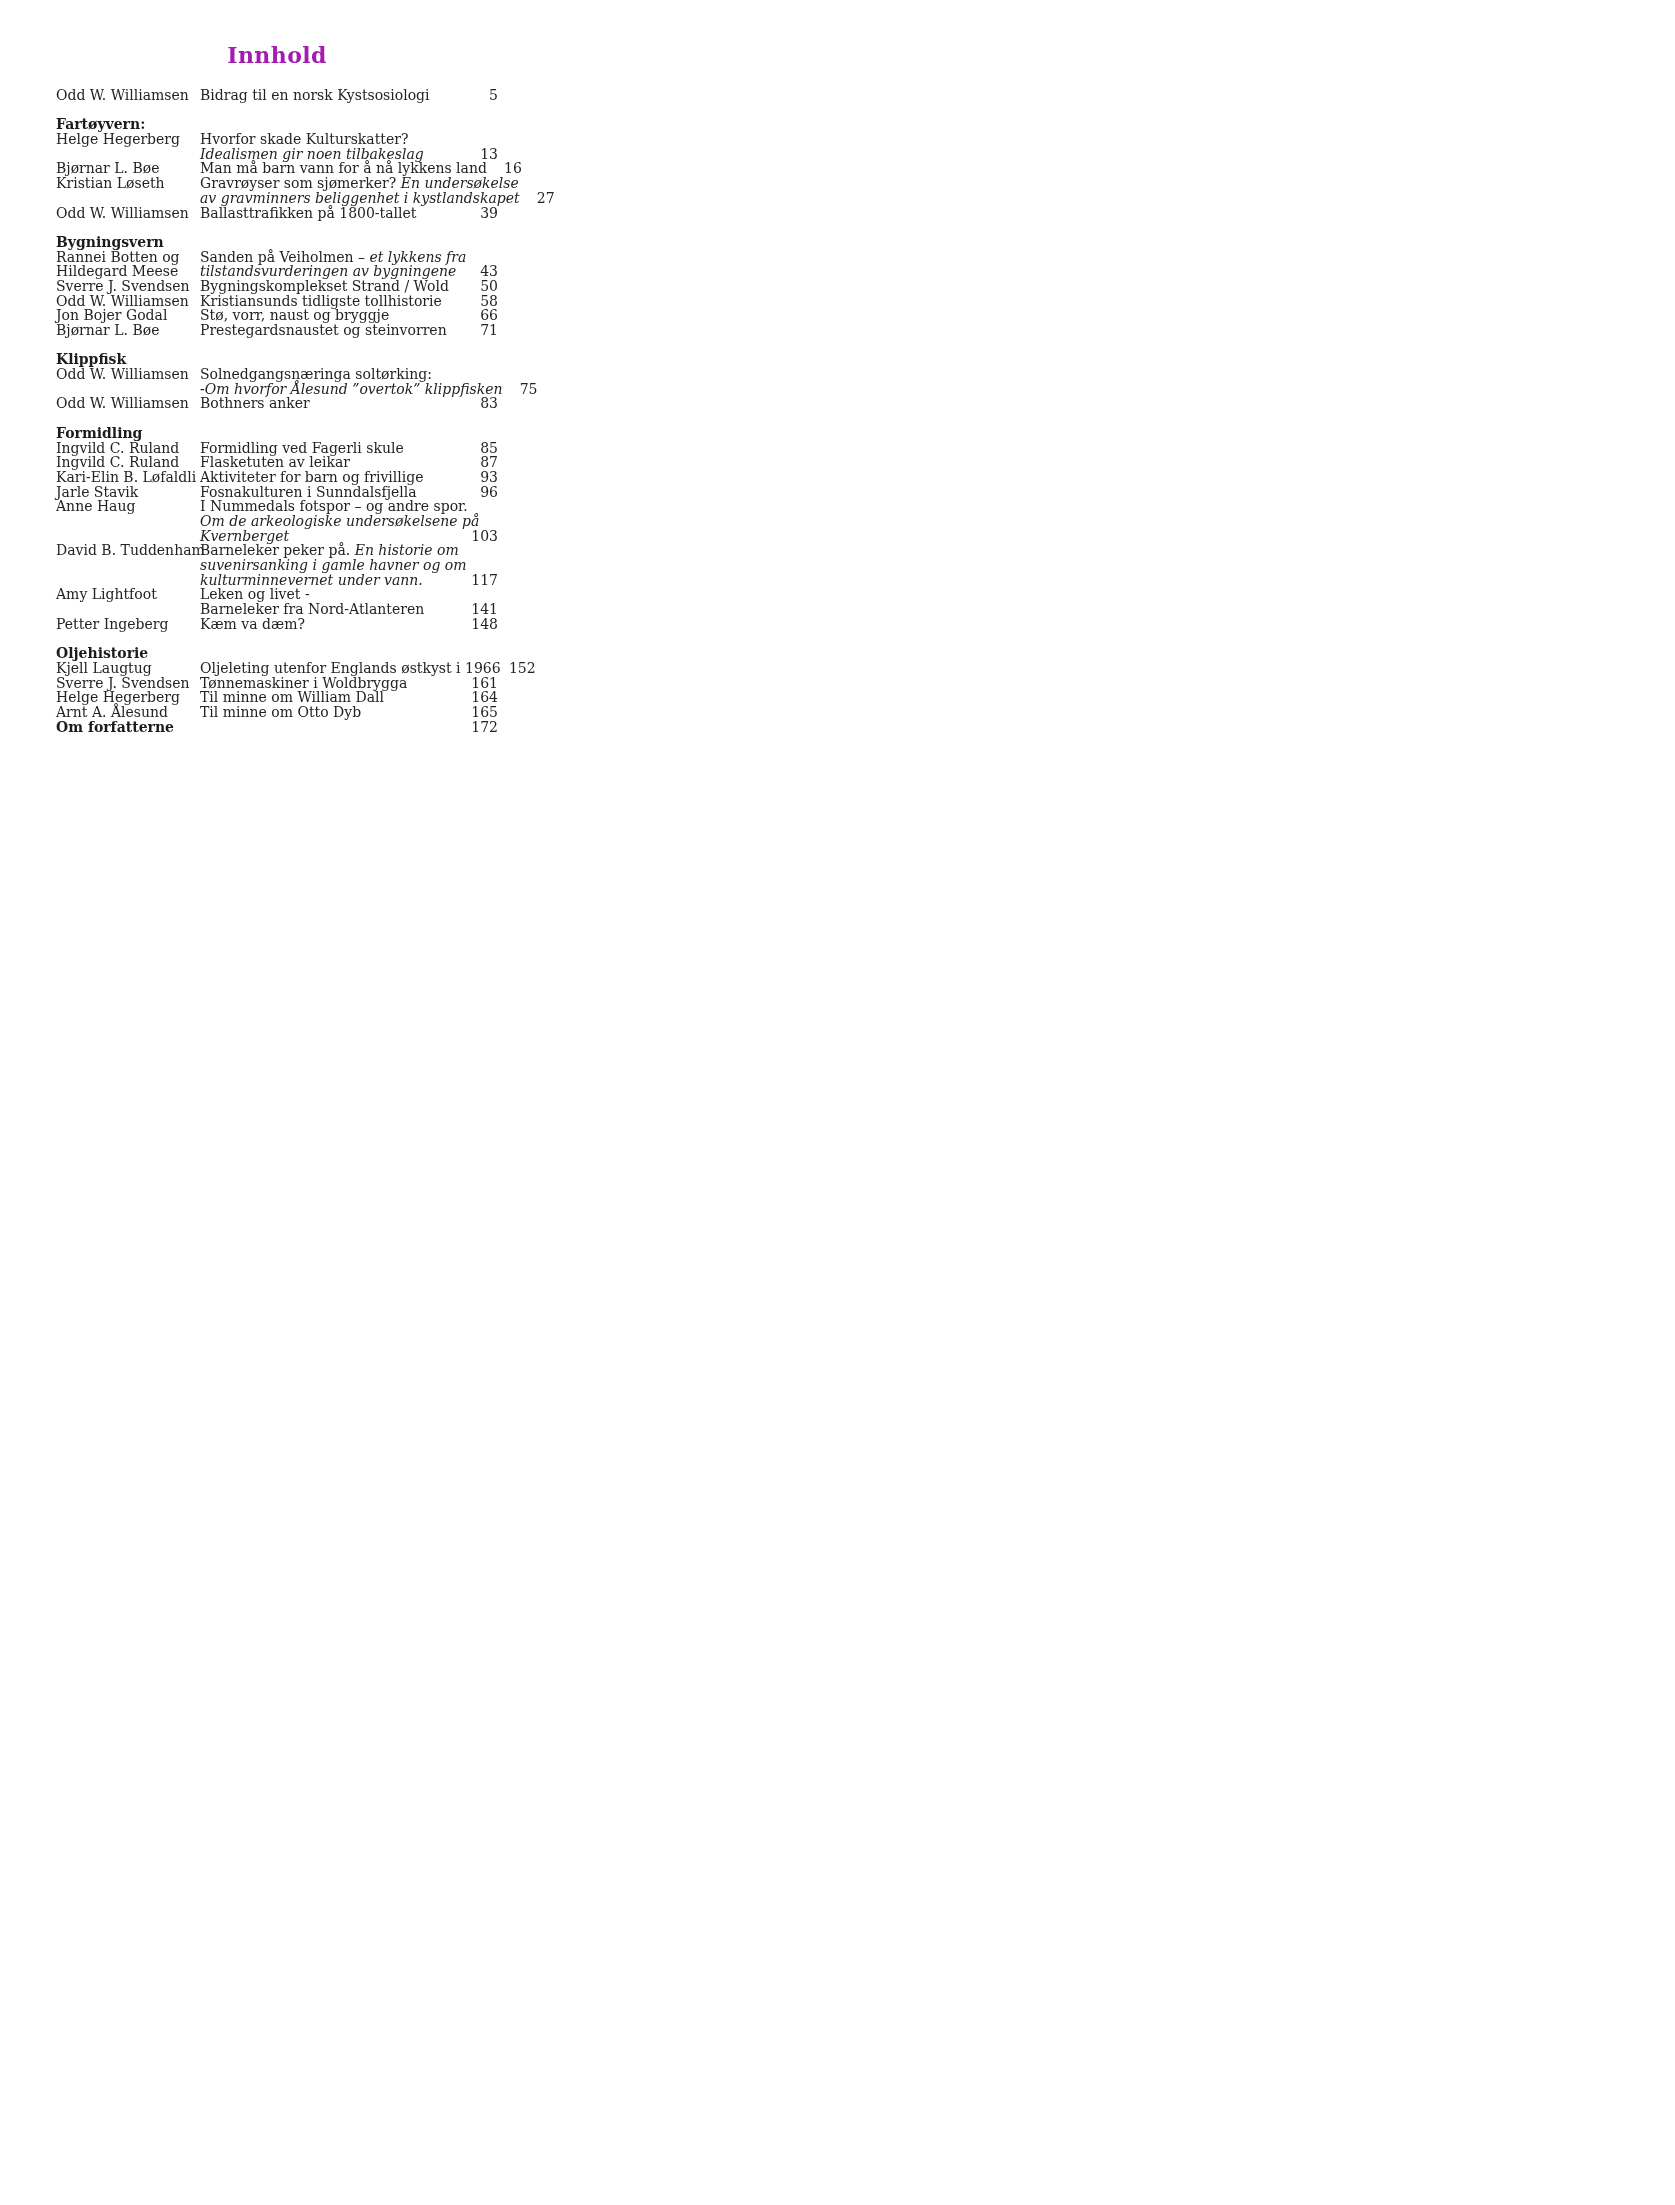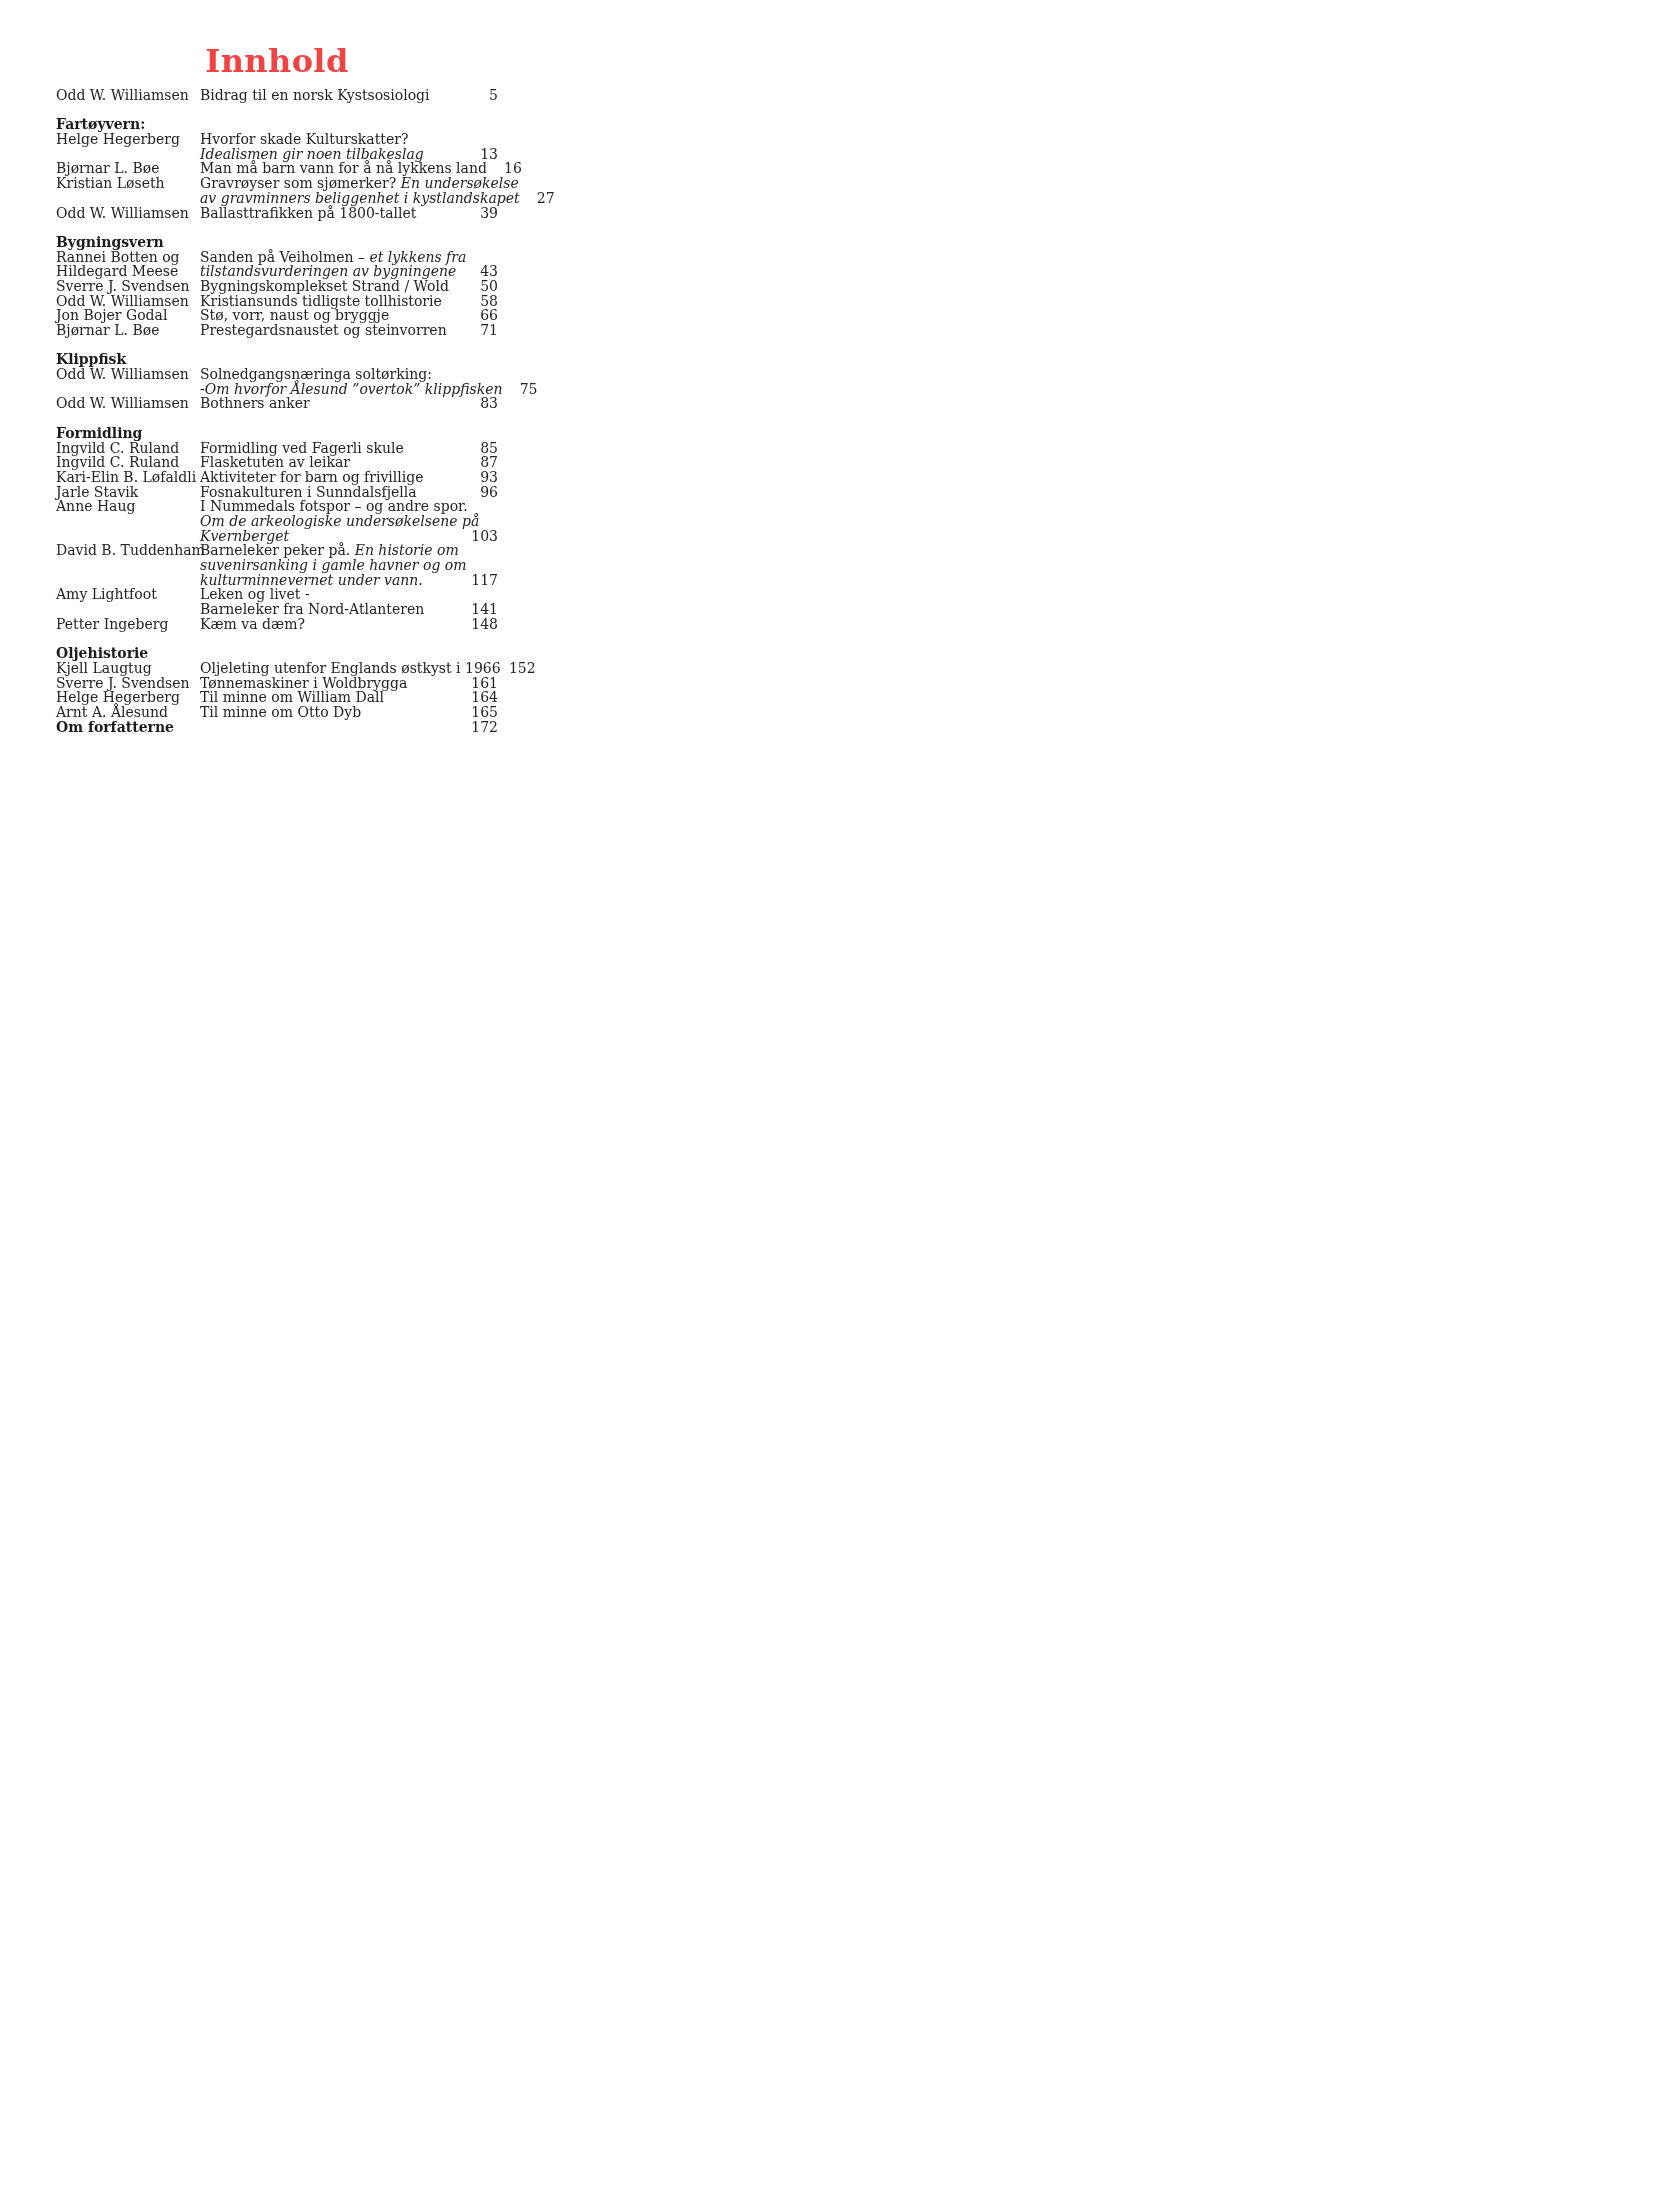--- a/index.html
+++ b/index.html
@@ -16,24 +16,24 @@
     color: #232323;
     font-family: "DejaVu Serif", "Liberation Serif", serif;
     overflow: hidden;
   }
   .page-title {
     position: absolute;
     top: 42px;
     left: 56px;
     width: 442px;
     text-align: center;
-    font-size: 32px;
+    font-size: 22px;
     font-weight: 700;
     letter-spacing: 0.4px;
-    color: #ef4444;
+    color: #a21caf;
   }
   .toc {
     position: absolute;
     top: 88px;
     left: 56px;
     width: 442px;
     font-size: 14px;
   }
   .row {
     display: flex;

